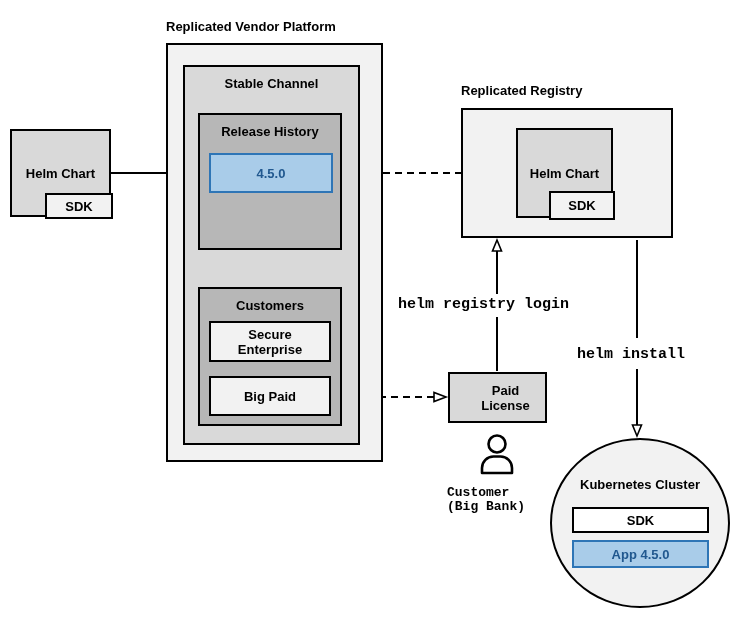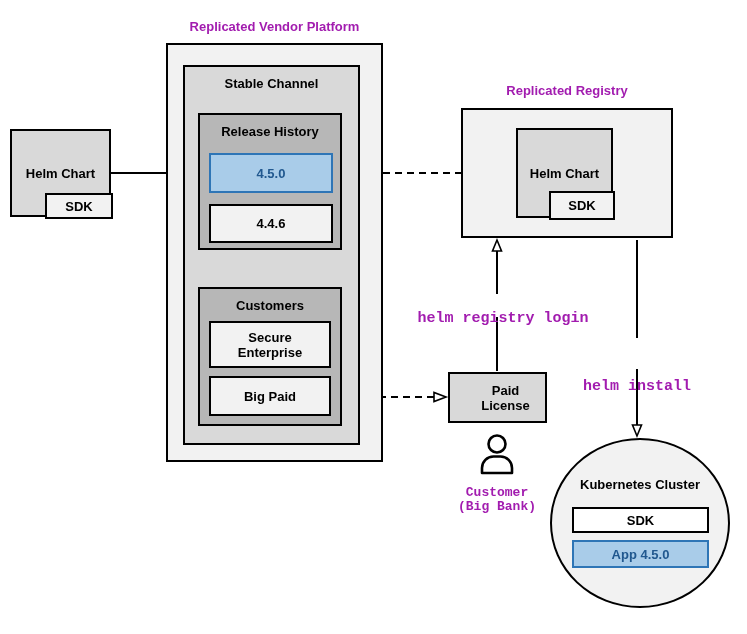--- a/index.html
+++ b/index.html
@@ -18,22 +18,22 @@
   .fill-light  { background:var(--box-light); }
   .fill-medium { background:var(--box-medium); }
   .fill-dark   { background:var(--box-dark); }
   .fill-white  { background:var(--box-white); }
   .highlight {
     background:var(--highlight-fill);
     border-color:var(--highlight-border);
     color:var(--highlight-text);
   }
   .floating-label {
-    position:absolute; text-align:center; font-weight:bold; font-size:13px;
-    line-height:15px; color:#a21caf;
+    position:absolute; font-weight:bold; font-size:13px;
+    line-height:15px; color:#000000;
   }
   .mono {
     font-family:"Liberation Mono", monospace; font-weight:bold; font-size:15px;
     line-height:16px; white-space:nowrap;
   }
   .circle { border-radius:50%; }
   svg.connectors { position:absolute; left:0; top:0; pointer-events:none; }
 </style>
 </head>
 <body>
@@ -71,29 +71,26 @@
   </div>
 
   <div class="node container fill-dark" style="left:198px; top:113px; width:144px; height:137px;">
     <div class="heading">Release History</div>
   </div>
 
   <div class="node highlight" style="left:209px; top:153px; width:124px; height:40px;">
     <div>4.5.0</div>
   </div>
 
-  <div class="node fill-light" style="left:209px; top:204px; width:124px; height:39px;">
-    <div>4.4.6</div>
-  </div>
 
   <div class="node container fill-dark" style="left:198px; top:287px; width:144px; height:139px;">
     <div class="heading">Customers</div>
   </div>
 
-  <div class="node fill-light" style="left:209px; top:321px; width:122px; height:47px;">
+  <div class="node fill-light" style="left:209px; top:321px; width:122px; height:41px;">
     <div>Secure</div>
     <div>Enterprise</div>
   </div>
 
   <div class="node fill-light" style="left:209px; top:376px; width:122px; height:40px;">
     <div>Big Paid</div>
   </div>
 
   <div class="node fill-medium" style="left:10px; top:129px; width:101px; height:88px;">
     <div>Helm Chart</div>
@@ -105,22 +102,22 @@
   <div class="floating-label" style="left:461px; top:83px; width:212px;">Replicated Registry</div>
   <div class="node fill-light" style="left:461px; top:108px; width:212px; height:130px;">
     <div class="node fill-medium" style="left:53px; top:18px; width:97px; height:90px;">
       <div>Helm Chart</div>
       <div class="node fill-light" style="left:31px; top:61px; width:66px; height:29px;">
         <div>SDK</div>
       </div>
     </div>
   </div>
 
-  <div class="floating-label mono" style="left:398px; top:311px; width:180px;margin-left:15px;">helm registry login</div>
-  <div class="floating-label mono" style="left:577px; top:347px; width:120px;margin-top:32px;">helm install</div>
+  <div class="floating-label mono" style="left:398px; top:297px; width:180px;">helm registry login</div>
+  <div class="floating-label mono" style="left:577px; top:347px; width:120px;">helm install</div>
 
   <div class="node fill-medium" style="left:448px; top:372px; width:99px; height:51px;padding-left:16px;">
     <div>Paid</div>
     <div>License</div>
   </div>
 
   <div class="floating-label" style="left:447px; top:486px; width:100px; line-height:14px;font-family:Liberation Mono, monospace;">
     <div>Customer</div>
     <div>(Big Bank)</div>
   </div>

